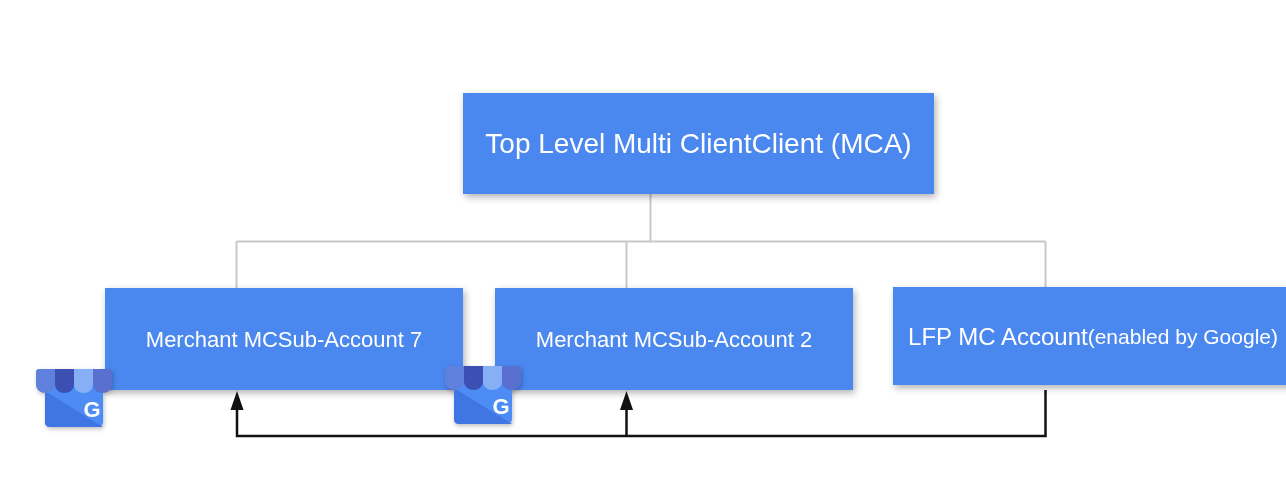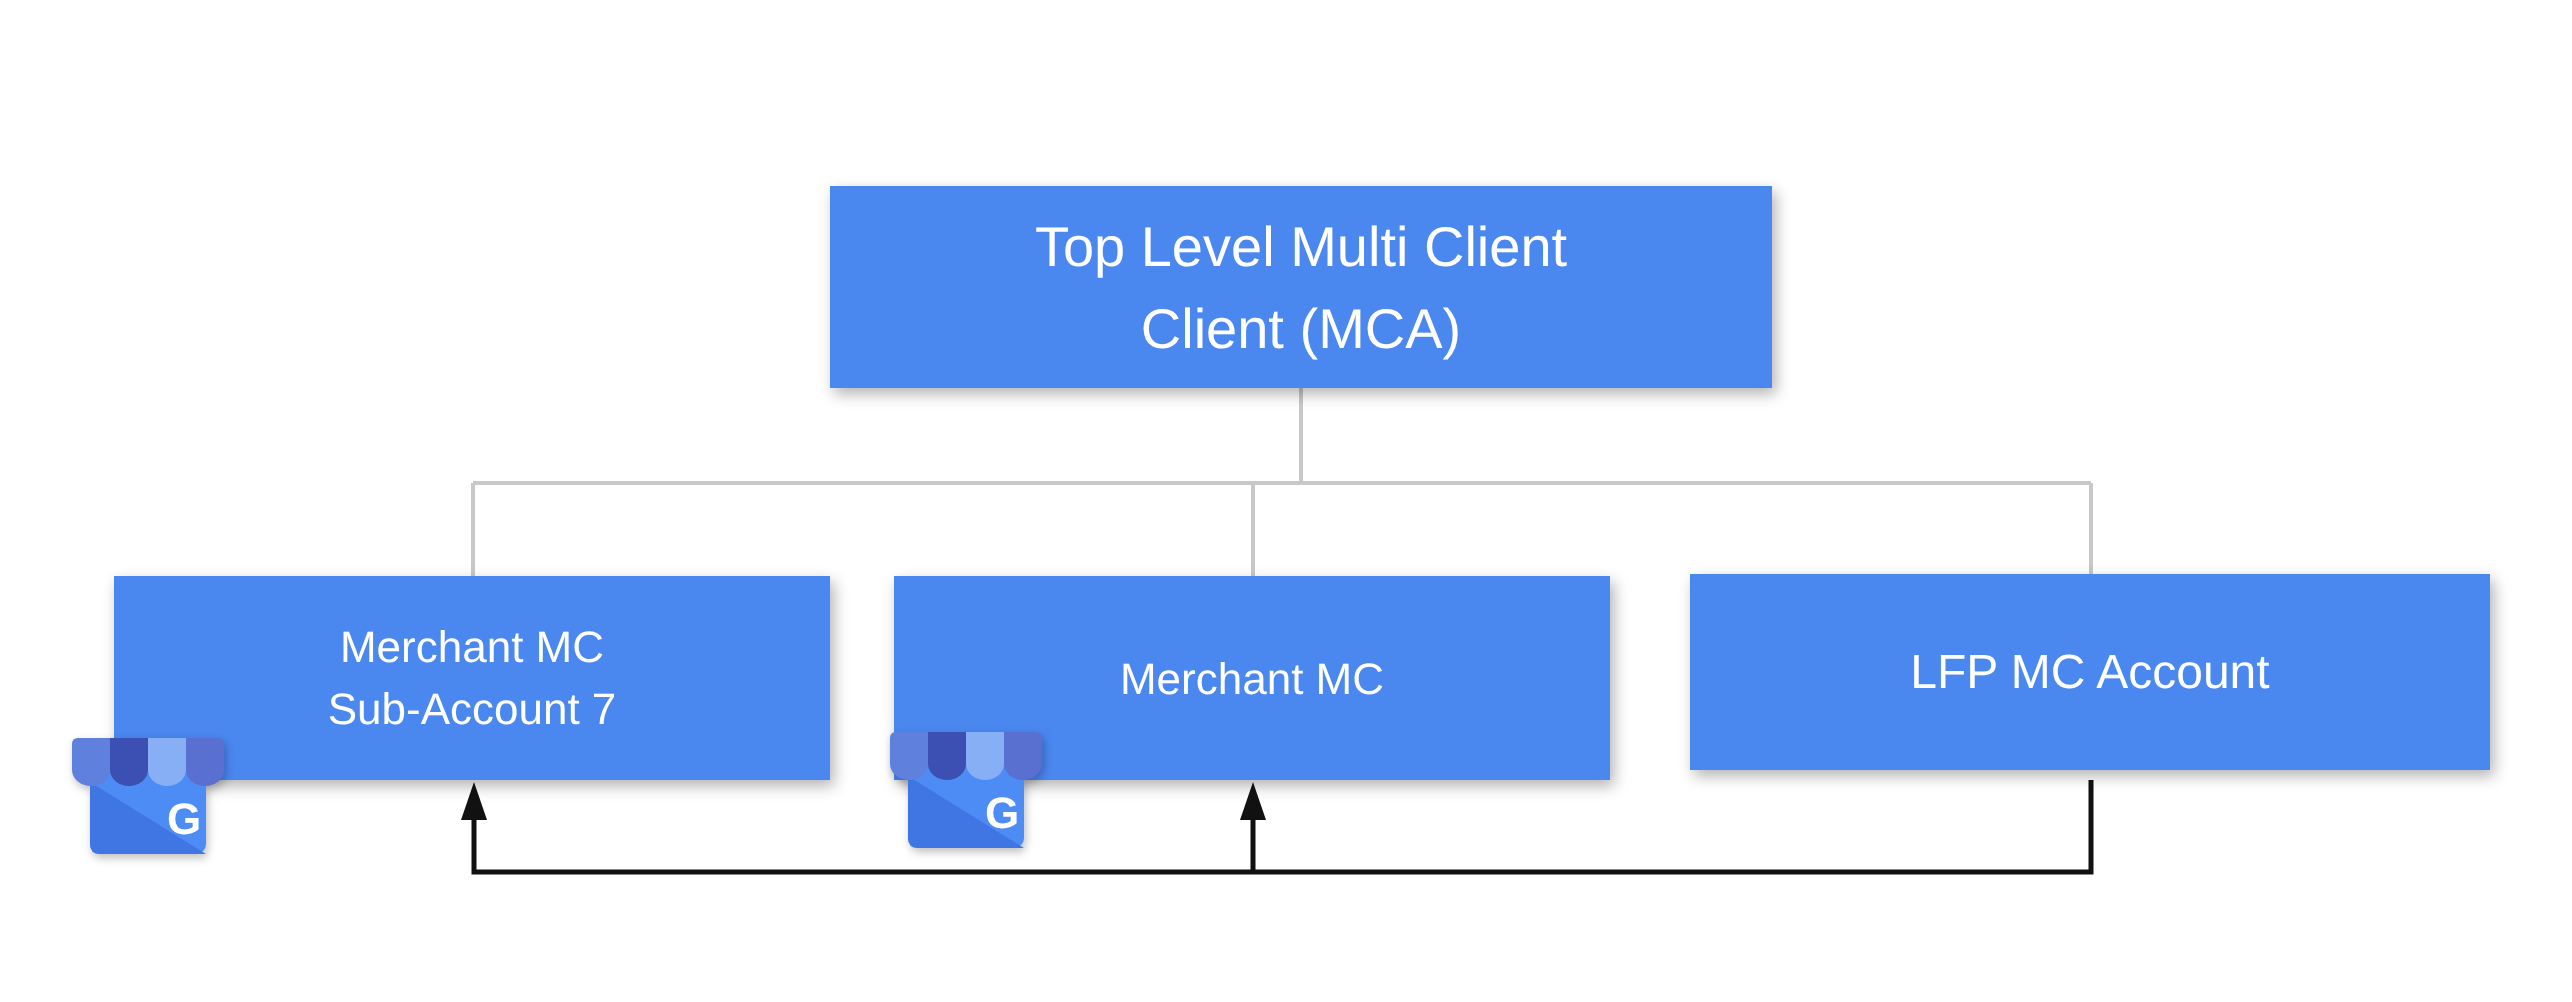--- a/index.html
+++ b/index.html
@@ -21,26 +21,27 @@
     top: 0;
     width: 1286px;
     height: 501px;
     z-index: 1;
   }
   .node {
     position: absolute;
     background: #4a87ef;
     color: #ffffff;
     display: flex;
-    flex-direction: column;
+    flex-direction: row;
     align-items: center;
     justify-content: center;
     text-align: right;
     box-shadow: 2px 3px 7px rgba(0,0,0,0.30);
     z-index: 2;
+    margin-left: 48px;
   }
   .node .line { display: block; }
   .node-mca {
     left: 415px; top: 93px;
     width: 471px; height: 101px;
     font-size: 28px; line-height: 41px;
   }
   .node-sub1 {
     left: 57px; top: 288px;
     width: 358px; height: 102px;
@@ -90,24 +91,26 @@
     <span class="line line2">Client (MCA)</span>
   </div>
 
   <div class="node node-sub1">
     <span class="line line1">Merchant MC</span>
     <span class="line line2">Sub-Account 7</span>
   </div>
 
   <div class="node node-sub2">
     <span class="line line1">Merchant MC</span>
+    <span class="line line2">Sub-Account 2</span>
   </div>
 
   <div class="node node-lfp">
     <span class="line line1">LFP MC Account</span>
+    <span class="line line2">(enabled by Google)</span>
   </div>
 
   <svg class="gmb-icon gmb-icon-1" viewBox="0 0 76 62" xmlns="http://www.w3.org/2000/svg">
     <rect x="9" y="10" width="58" height="50" rx="5" fill="#4d8bf5"></rect>
     <path d="M9 24 L67 60 L14 60 Q9 60 9 55 Z" fill="#4076e4"></path>
     <path d="M0 5 Q0 2 3 2 L19 2 L19 18 A9.5 8 0 0 1 0 18 Z" fill="#5f80dd"></path>
     <path d="M19 2 H38 V18 A9.5 8 0 0 1 19 18 Z" fill="#3c50b4"></path>
     <path d="M38 2 H57 V18 A9.5 8 0 0 1 38 18 Z" fill="#86aff6"></path>
     <path d="M57 2 L73 2 Q76 2 76 5 L76 18 A9.5 8 0 0 1 57 18 Z" fill="#5a70d0"></path>
     <text x="56" y="50" font-size="22" font-weight="bold" fill="#ffffff" text-anchor="middle" font-family="Liberation Sans, sans-serif">G</text>

